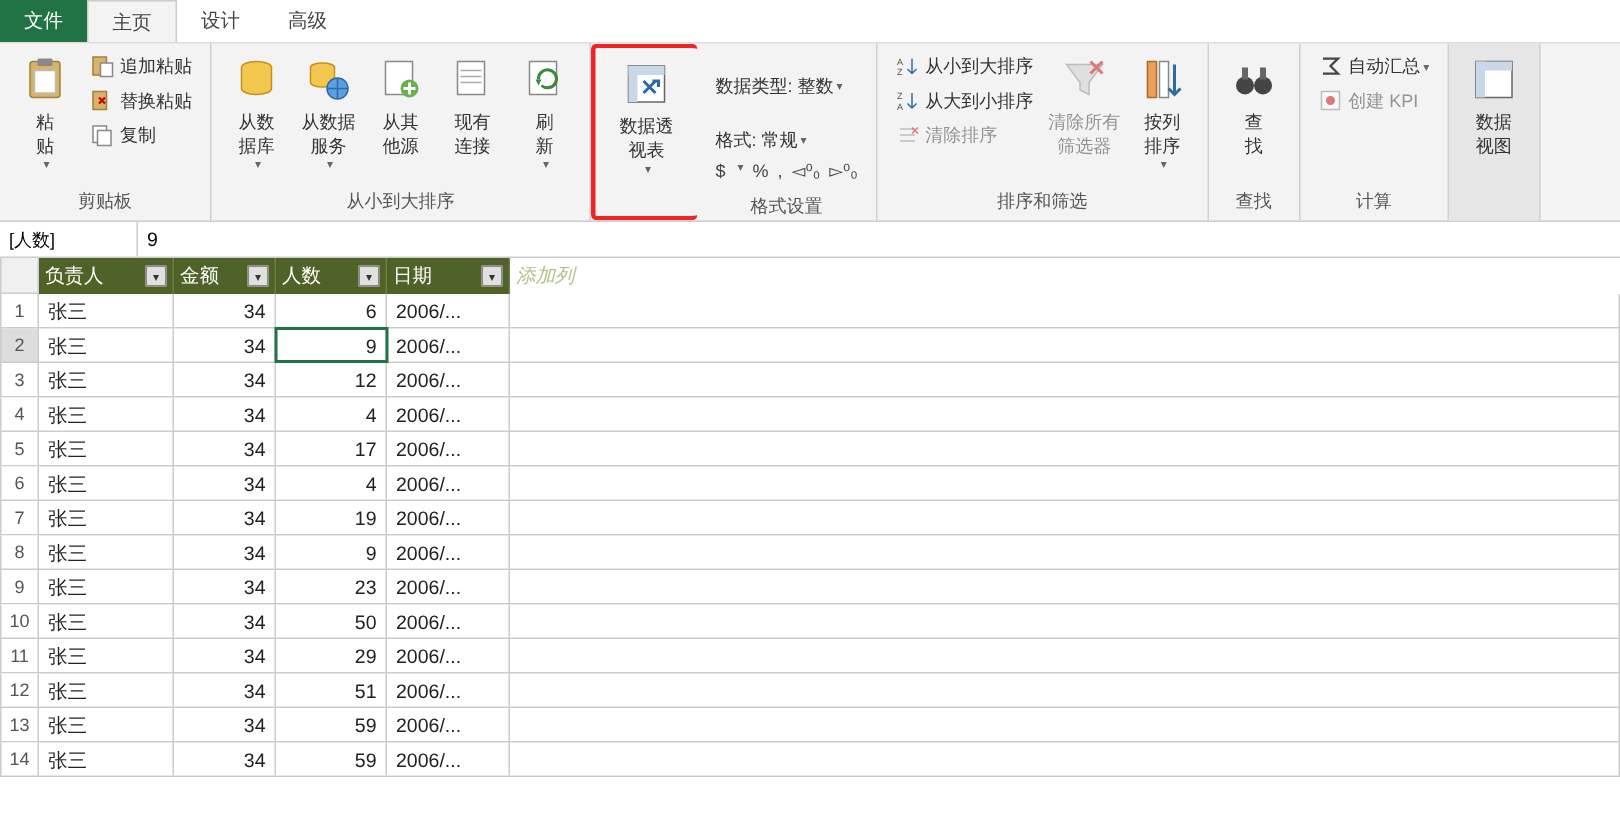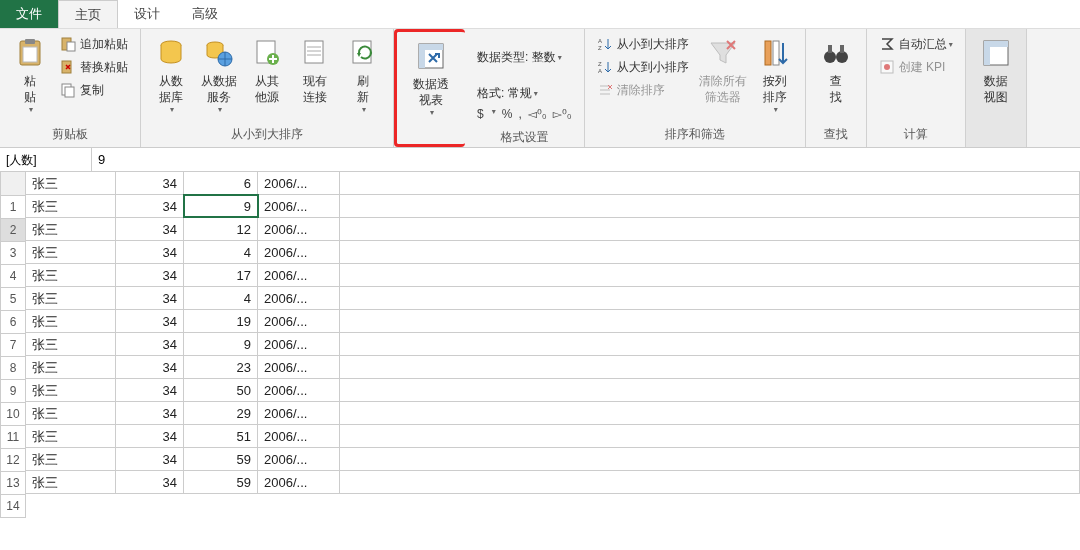--- a/index.html
+++ b/index.html
@@ -361,20 +361,41 @@
       <div class="rh">7</div>
       <div class="rh">8</div>
       <div class="rh">9</div>
       <div class="rh">10</div>
       <div class="rh">11</div>
       <div class="rh">12</div>
       <div class="rh">13</div>
       <div class="rh">14</div>
     </div>
   <div class="cols">
+    <div class="header-row">
+      <div class="col-h w0">
+          <span>负责人</span>
+          <span class="filter-btn"></span>
+        </div>
+      <div class="col-h w1">
+          <span>金额</span>
+          <span class="filter-btn"></span>
+        </div>
+      <div class="col-h w2">
+          <span>人数</span>
+          <span class="filter-btn"></span>
+        </div>
+      <div class="col-h w3">
+          <span>日期</span>
+          <span class="filter-btn"></span>
+        </div>
+      <div class="col-h w4 add">
+          <span style="font-style:italic;color:#b0c088">添加列</span>
+        </div>
+    </div>
     <div id="data-rows">
         <div class="data-row">
           <div class="cell w0">张三</div>
           <div class="cell w1 num">34</div>
           <div class="cell w2 num">6</div>
           <div class="cell w3">2006/...</div>
           <div class="cell w4"></div>
         </div>
         <div class="data-row">
           <div class="cell w0">张三</div>

